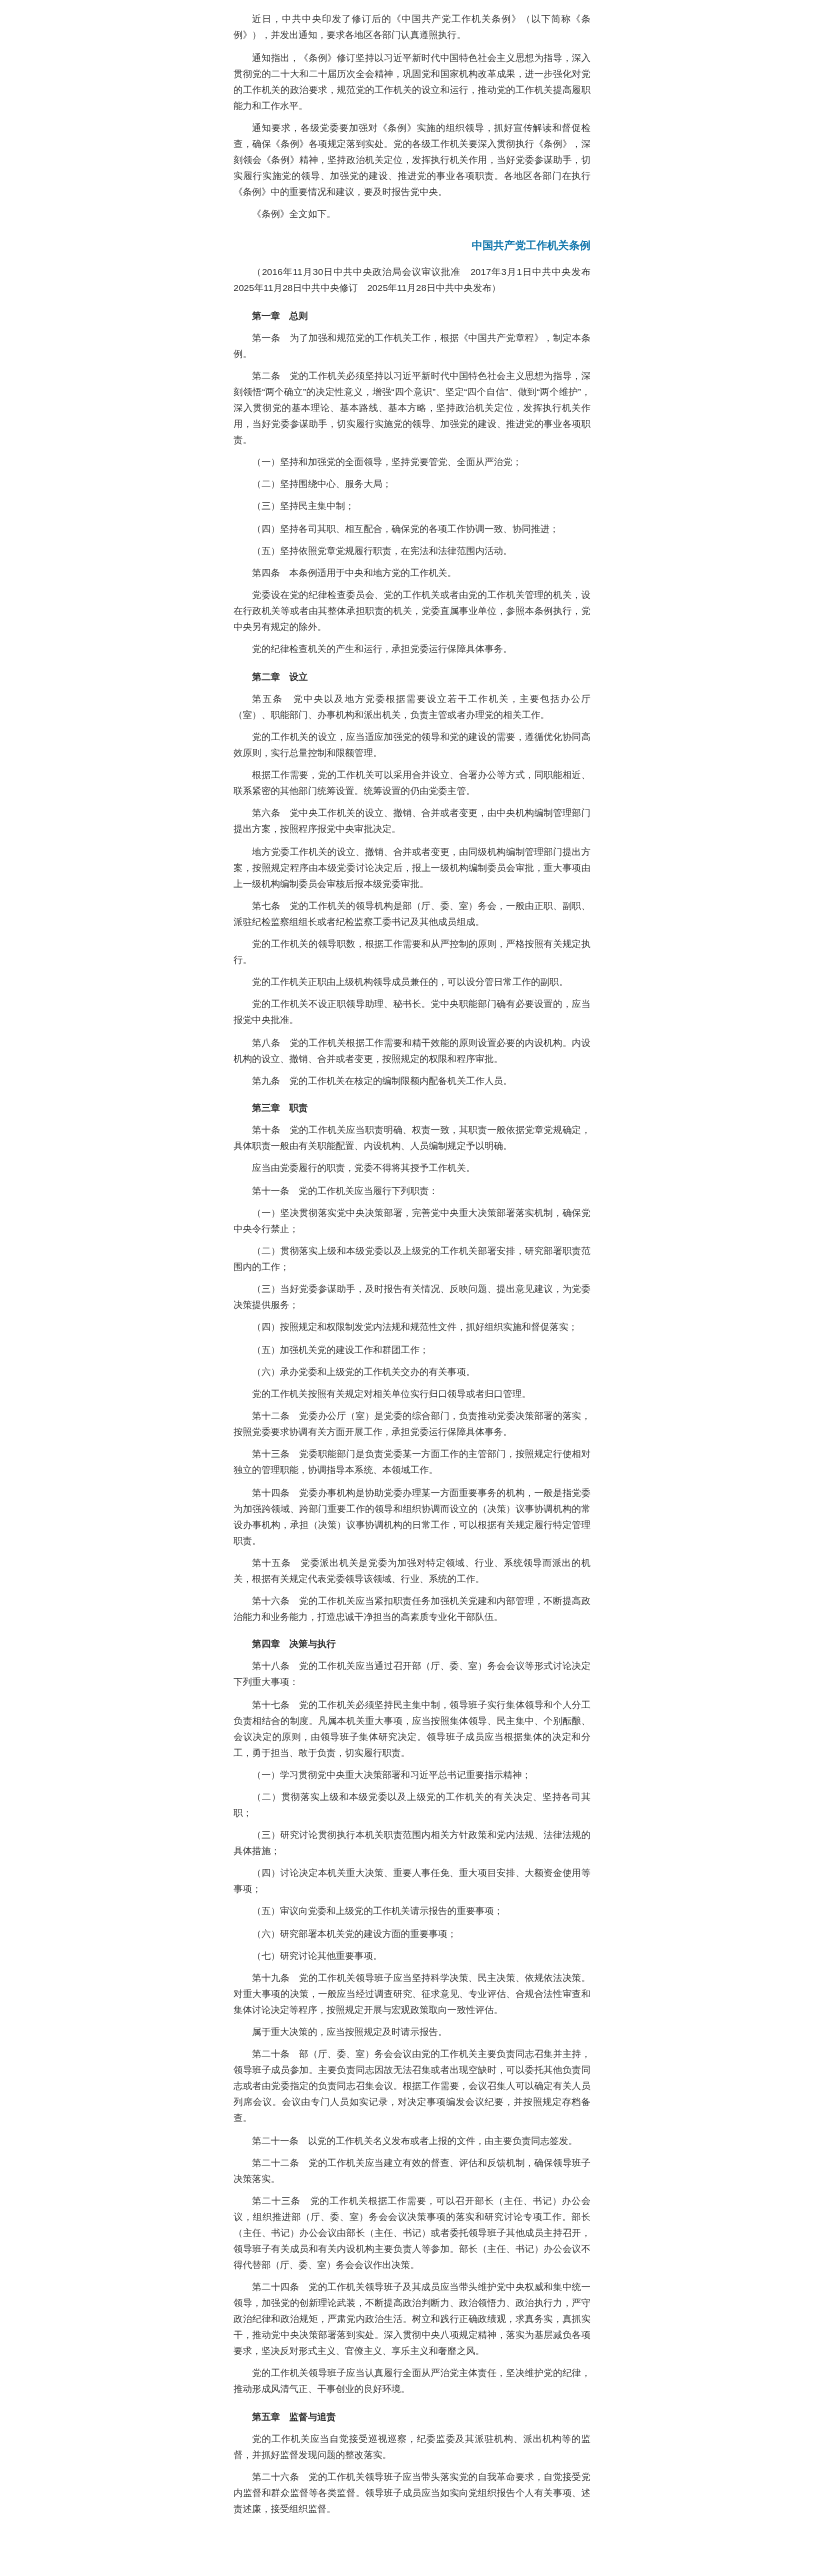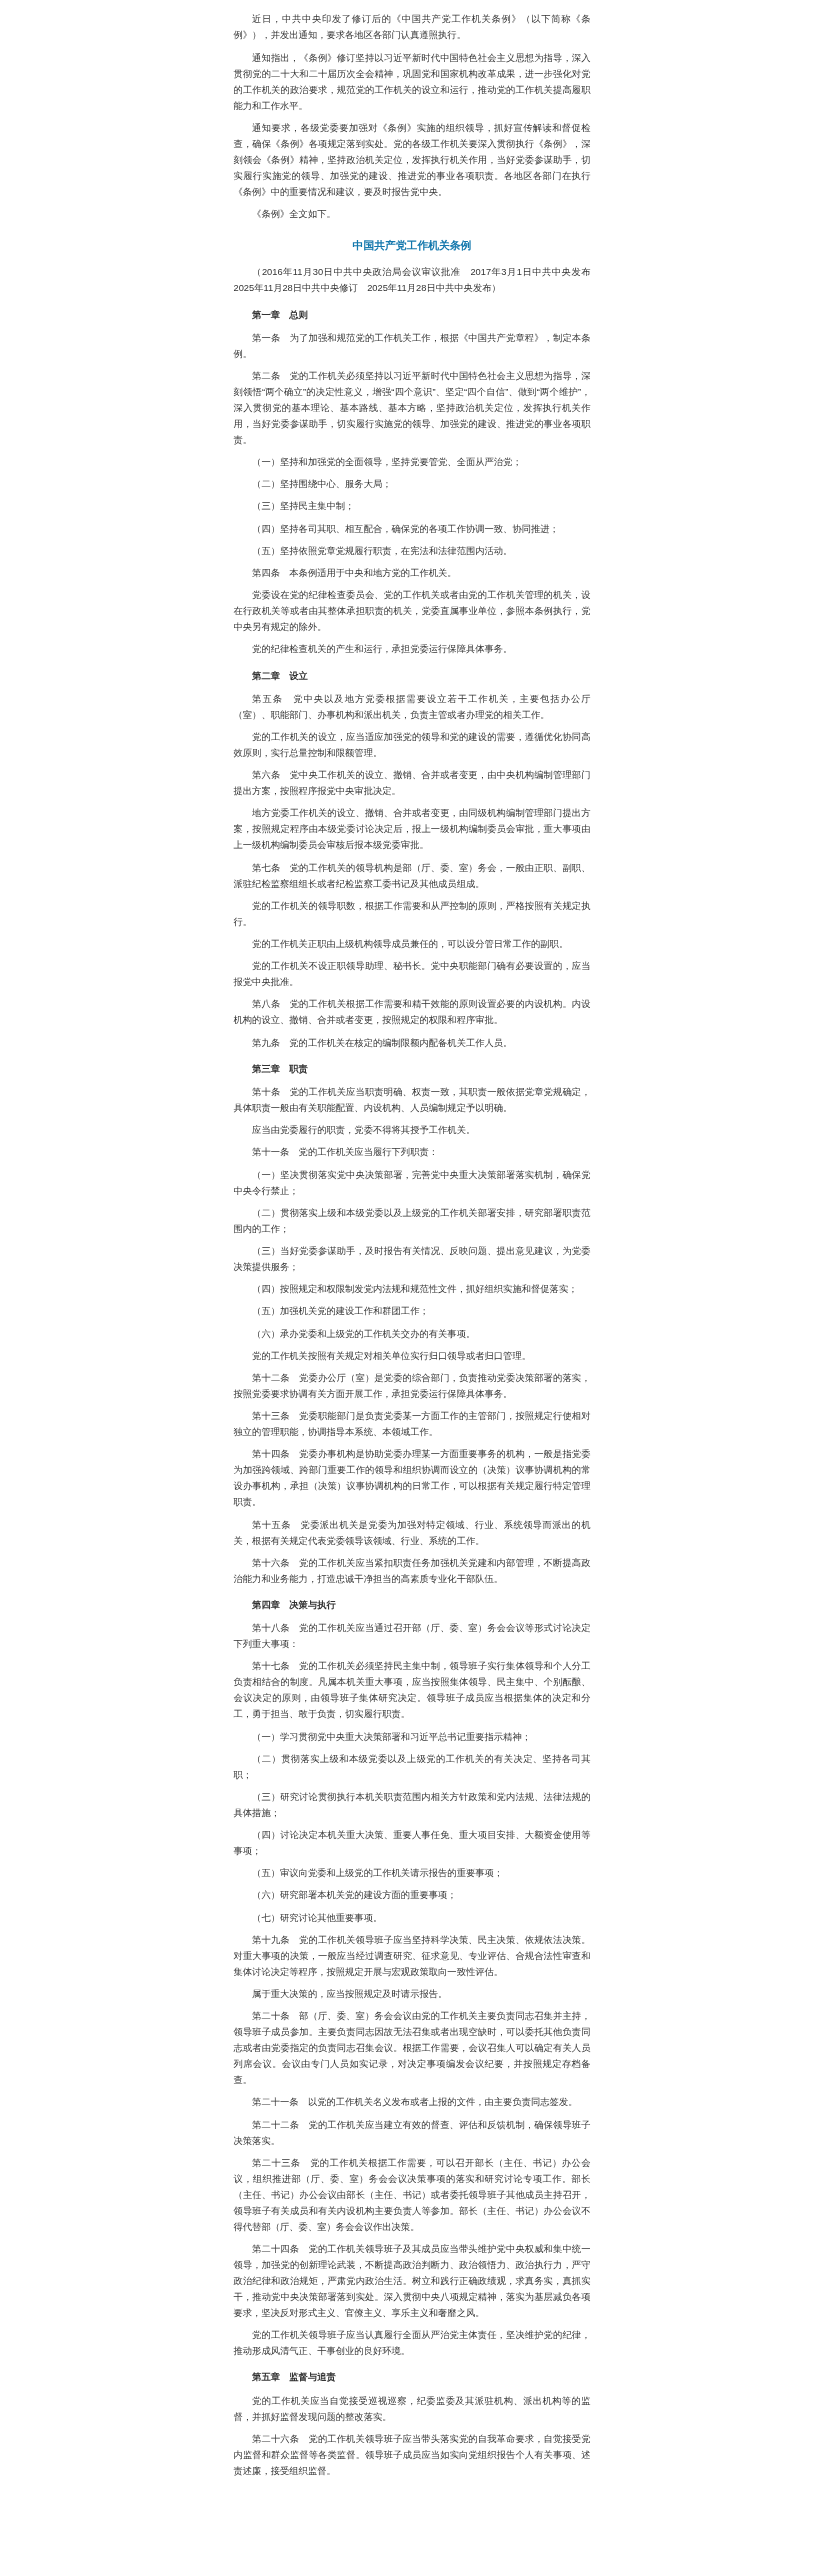--- a/index.html
+++ b/index.html
@@ -30,26 +30,25 @@
     color: #333333;
     font-weight: normal;
   }
   .blk-h {
     font-size: 9.3px;
     line-height: 16px;
     text-indent: 2em;
     margin: 11.3px 0 6.2px 0;
     color: #333333;
     font-weight: bold;
-    font-family: Liberation Mono, monospace;
   }
   .blk-title {
     font-size: 10.8px;
     line-height: 17.5px;
-    text-align: center;
+    text-align: right;
     font-weight: bold;
     color: #1478ad;
     margin: 15.5px 0 9.3px 0;
     text-indent: 0;
   }
 </style>
 </head>
 <body>
 
 <div class="page">
@@ -68,20 +67,21 @@
       <p class="blk-p">（二）坚持围绕中心、服务大局；</p>
       <p class="blk-p">（三）坚持民主集中制；</p>
       <p class="blk-p">（四）坚持各司其职、相互配合，确保党的各项工作协调一致、协同推进；</p>
       <p class="blk-p">（五）坚持依照党章党规履行职责，在宪法和法律范围内活动。</p>
       <p class="blk-p">第四条　本条例适用于中央和地方党的工作机关。</p>
       <p class="blk-p">党委设在党的纪律检查委员会、党的工作机关或者由党的工作机关管理的机关，设在行政机关等或者由其整体承担职责的机关，党委直属事业单位，参照本条例执行，党中央另有规定的除外。</p>
       <p class="blk-p">党的纪律检查机关的产生和运行，承担党委运行保障具体事务。</p>
       <h2 class="blk-h">第二章　设立</h2>
       <p class="blk-p">第五条　党中央以及地方党委根据需要设立若干工作机关，主要包括办公厅（室）、职能部门、办事机构和派出机关，负责主管或者办理党的相关工作。</p>
       <p class="blk-p">党的工作机关的设立，应当适应加强党的领导和党的建设的需要，遵循优化协同高效原则，实行总量控制和限额管理。</p>
+      <p class="blk-p">根据工作需要，党的工作机关可以采用合并设立、合署办公等方式，同职能相近、联系紧密的其他部门统筹设置。统筹设置的仍由党委主管。</p>
       <p class="blk-p">第六条　党中央工作机关的设立、撤销、合并或者变更，由中央机构编制管理部门提出方案，按照程序报党中央审批决定。</p>
       <p class="blk-p">地方党委工作机关的设立、撤销、合并或者变更，由同级机构编制管理部门提出方案，按照规定程序由本级党委讨论决定后，报上一级机构编制委员会审批，重大事项由上一级机构编制委员会审核后报本级党委审批。</p>
       <p class="blk-p">第七条　党的工作机关的领导机构是部（厅、委、室）务会，一般由正职、副职、派驻纪检监察组组长或者纪检监察工委书记及其他成员组成。</p>
       <p class="blk-p">党的工作机关的领导职数，根据工作需要和从严控制的原则，严格按照有关规定执行。</p>
       <p class="blk-p">党的工作机关正职由上级机构领导成员兼任的，可以设分管日常工作的副职。</p>
       <p class="blk-p">党的工作机关不设正职领导助理、秘书长。党中央职能部门确有必要设置的，应当报党中央批准。</p>
       <p class="blk-p">第八条　党的工作机关根据工作需要和精干效能的原则设置必要的内设机构。内设机构的设立、撤销、合并或者变更，按照规定的权限和程序审批。</p>
       <p class="blk-p">第九条　党的工作机关在核定的编制限额内配备机关工作人员。</p>
       <h2 class="blk-h">第三章　职责</h2>
       <p class="blk-p">第十条　党的工作机关应当职责明确、权责一致，其职责一般依据党章党规确定，具体职责一般由有关职能配置、内设机构、人员编制规定予以明确。</p>

